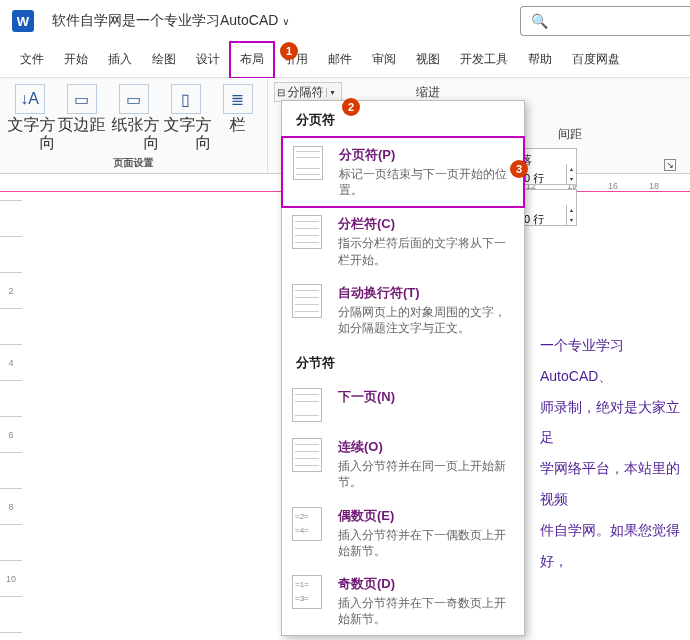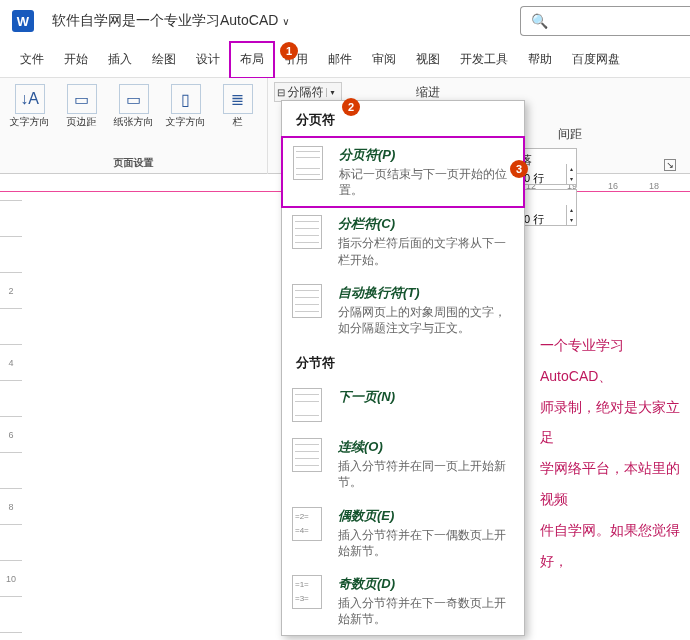--- a/index.html
+++ b/index.html
@@ -16,49 +16,49 @@
   .menubar { display: flex; align-items: center; height: 36px; padding-left: 10px; border-bottom: 1px solid #e0e0e0; }
   .mitem { padding: 0 10px; height: 36px; display: flex; align-items: center; font-size: 12px; cursor: pointer; }
   .mitem.active { outline: 2px solid #c000c0; outline-offset: -1px; position: relative; }
 
   .ribbon { display: flex; height: 96px; border-bottom: 1px solid #ccc; background: #fafafa; position: relative; }
   .rgroup { display: flex; flex-direction: column; align-items: center; border-right: 1px solid #e0e0e0; padding: 6px 4px 0 4px; height: 96px; }
   .rrow { display: flex; }
   .rgrouplabel { font-size: 10px; color: #555; margin-top: auto; padding-bottom: 4px; font-weight: bold; }
   .rbtn { display: flex; flex-direction: column; align-items: center; width: 52px; cursor: pointer; }
   .ricn { width: 30px; height: 30px; border: 1px solid #bcd; display: flex; align-items: center; justify-content: center; font-size: 16px; color: #2b579a; margin-bottom: 2px; }
-  .rlbl { font-size: 10px; text-align: center; line-height: 1.1; }
+  .rlbl { font-size: 16px; text-align: right; line-height: 1.1; }
 
   .indentgrp { padding: 4px 8px 0 8px; margin-top: 44px; }
   .indentrow { display: flex; align-items: center; margin-bottom: 4px; }
   .hat { width: 10px; height: 10px; display: inline-block; }
   .spinbox { display: flex; align-items: flex-end; border: 1px solid #bbb; height: 37px; background: #fff; }
   .spinbox input { border: none; font-size: 11px; width: 44px; padding: 0 2px; outline: none; }
   .spinbtns { display: flex; flex-direction: column; }
   .spinbtns span { font-size: 6px; width: 10px; height: 10px; display: flex; align-items: center; justify-content: center; border-left: 1px solid #bbb; cursor: pointer; line-height: 1; }
 
   .launcher { position: absolute; right: 2px; bottom: 2px; width: 12px; height: 12px; border: 1px solid #888; font-size: 9px; display: flex; align-items: center; justify-content: center; cursor: pointer; }
 
   .ruler { height: 18px; background: #fff; border-bottom: 1px solid #ec4899; font-size: 9px; color: #888; display: flex; align-items: flex-end; padding-left: 526px; }
   .ruler span { display: inline-block; width: 54px; }
 
   .vruler { position: absolute; left: 0; top: 200px; width: 22px; font-size: 9px; color: #888; }
   .vruler .tick { border-top: 1px solid #ccc; height: 36px; display: flex; align-items: center; justify-content: center; }
 
-  .docwrap { position: absolute; left: 30px; right: 0; top: 200px; padding: 130px 0 0 0; font-size: 14px; color: #be185d; }
+  .docwrap { position: absolute; left: 30px; right: 0; top: 200px; padding: 130px 0 0 0; font-size: 14px; color: #4c1d95; }
   .doctext { line-height: 2.2; padding-left: 510px; }
 
   .dropdown { position: absolute; left: 281px; top: 100px; width: 244px; background: #fff; border: 1px solid #bbb; box-shadow: 3px 3px 8px rgba(0,0,0,.25); }
   .ddhead { font-size: 13px; font-weight: bold; padding: 10px 14px 8px; color: #1a1a1a; }
   .dditem { display: flex; padding: 8px 12px 8px 10px; cursor: pointer; }
   .dditem.selected { background: #fff; border: 2px solid #c000c0; margin: -1px; }
   .ddicon { width: 30px; height: 34px; border: 1px solid #bbb; margin-right: 16px; flex-shrink: 0; display: flex; flex-direction: column; justify-content: space-around; padding: 2px; }
   .ddicon .l1 { height: 1px; background: #ccc; }
   .ddtbody { flex: 1; }
-  .ddtitle { font-size: 13px; font-weight: 600; margin-bottom: 2px; color: #14532d; font-style: italic; }
+  .ddtitle { font-size: 13px; font-weight: 600; margin-bottom: 2px; color: #701a75; }
   .dddesc { font-size: 12px; color: #666; line-height: 1.35; }
 
   .callout { position: absolute; width: 18px; height: 18px; border-radius: 50%; background: #d83b01; color: #fff; font-size: 11px; font-weight: bold; display: flex; align-items: center; justify-content: center; z-index: 50; }
 
   .dropdownbtn { display: flex; align-items: center; border: 1px solid #ccc; background: #f5f5f5; height: 20px; font-size: 12px; cursor: pointer; padding: 0 2px; position: relative; }
   .dropdownbtn .chv { font-size: 8px; margin-left: 3px; border-left: 1px solid #bbb; padding-left: 3px; }
 </style>
 </head>
 <body>
 

